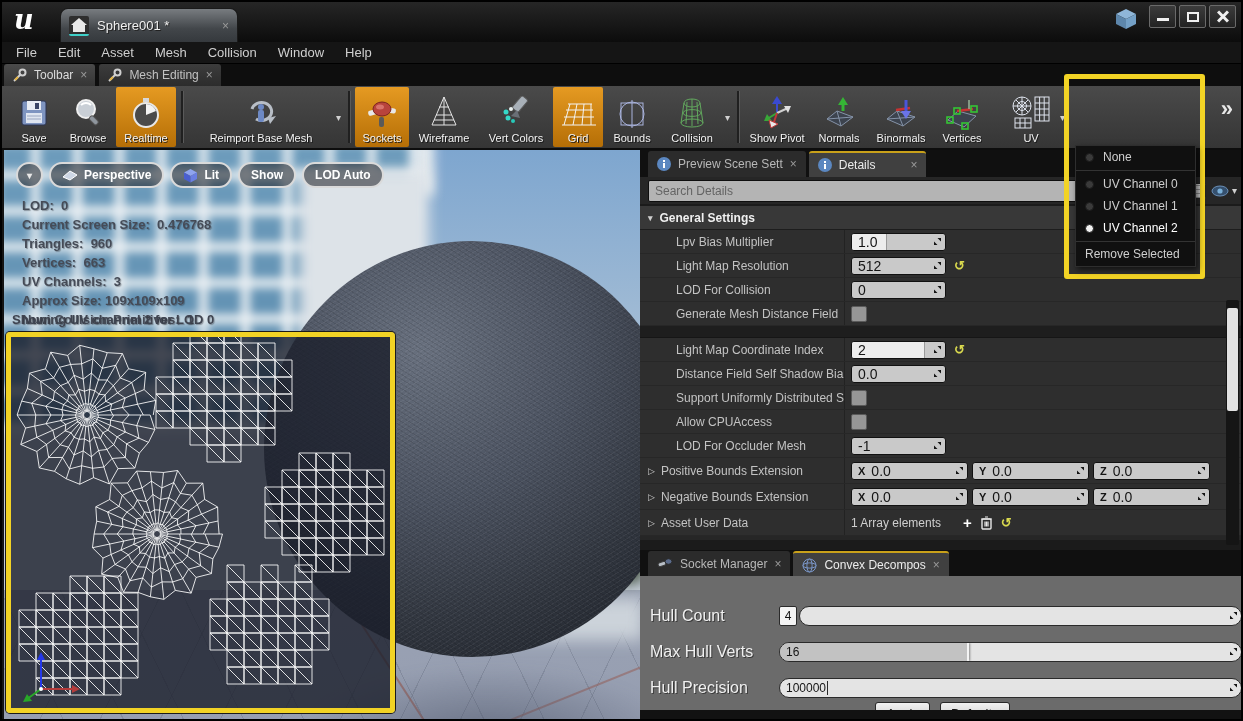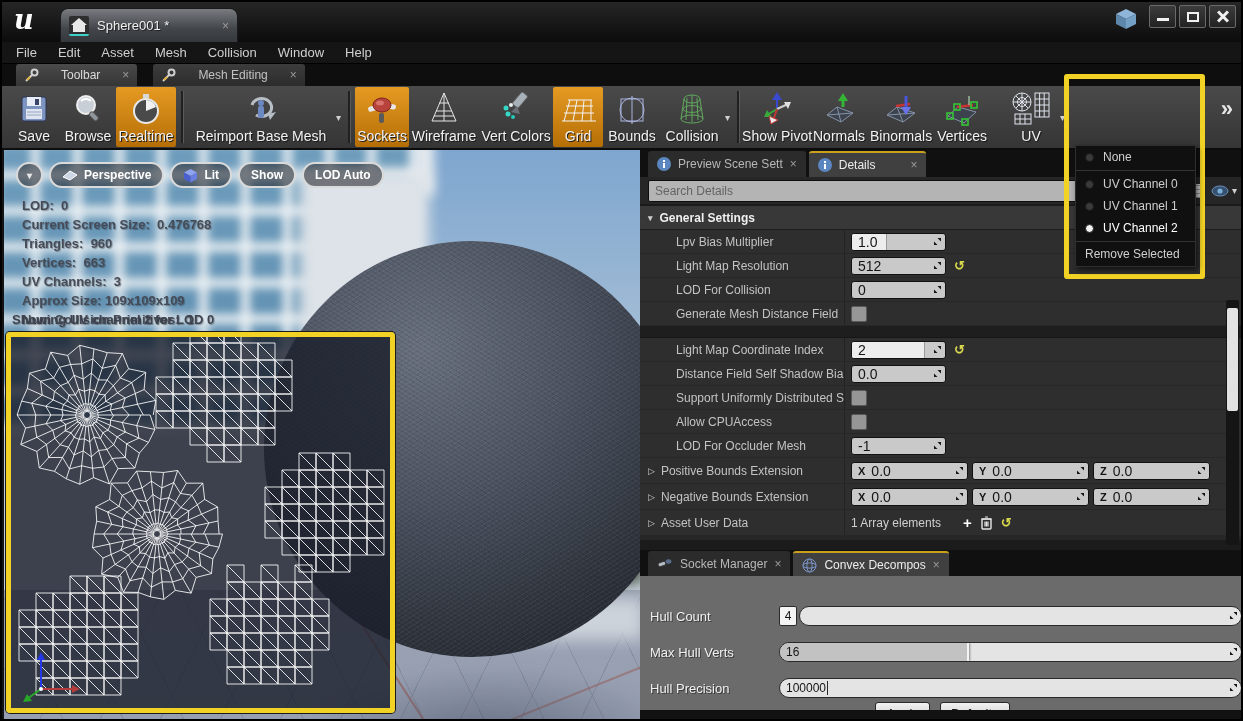--- a/index.html
+++ b/index.html
@@ -31,33 +31,33 @@
   .winbtn .x1,.winbtn .x2{position:absolute;left:6px;top:9px;width:14px;height:3px;background:#f0f0f0;}
   .winbtn .x1{transform:rotate(45deg);} .winbtn .x2{transform:rotate(-45deg);}
 
   
   .menubar{position:absolute;left:0;top:40px;width:100%;height:22px;background:#151515;
     display:flex;align-items:center;gap:21px;padding-left:14px;border-bottom:1px solid #000;}
   .menu-item{color:#cfcfcf;font-size:13px;}
 
   
   .docktabs{position:absolute;left:0;top:62px;width:100%;height:22px;background:#0e0e0e;display:flex;gap:4px;padding-left:2px;}
-  .dtab{height:22px;display:flex;align-items:center;gap:22px;padding:0 8px;font-size:12px;color:#dcdcdc;
-    background:linear-gradient(#4a4a4a,#353535);border-radius:3px 3px 0 0;margin-left:12px;}
+  .dtab{height:22px;display:flex;align-items:center;gap:7px;padding:0 8px;font-size:12px;color:#dcdcdc;
+    background:linear-gradient(#4a4a4a,#353535);border-radius:3px 3px 0 0;}
   .dtab.dim{background:linear-gradient(#3c3c3c,#2c2c2c);color:#c2c2c2;}
   .wrench{width:15px;height:15px;}
 
   
   .toolbar{position:absolute;left:0;top:84px;width:100%;height:64px;
     background:linear-gradient(#4a4a4a,#353535);border-bottom:2px solid #0d0d0d;
     display:flex;align-items:center;padding-left:6px;}
   .tbtn{height:60px;display:flex;flex-direction:column;align-items:center;justify-content:flex-end;
     padding-bottom:3px;position:relative;border-radius:2px;}
   .tbtn .ic{height:38px;display:flex;align-items:center;justify-content:center;}
-  .tbtn .lb{font-size:14px;color:#f2f2f2;text-shadow:1px 1px #1a1a1a;white-space:nowrap;}
+  .tbtn .lb{font-size:11px;color:#f2f2f2;text-shadow:1px 1px #1a1a1a;white-space:nowrap;}
   .tbtn.orange{background:linear-gradient(#e59a22,#b56e06);}
   .vsep{width:2px;height:52px;background:linear-gradient(#202020,#202020);box-shadow:1px 0 0 #5a5a5a;margin:0 5px;}
   .caret{color:#d0d0d0;font-size:10px;}
   .tb-caret{align-self:center;margin:0 2px;}
   .overflow{position:absolute;right:8px;top:94px;color:#e8e8e8;font-size:22px;font-weight:bold;}
 
   
   .viewport{position:absolute;left:2px;top:148px;width:636px;height:571px;overflow:hidden;background:#8b93a6;}
   .sky{position:absolute;inset:0;background:linear-gradient(#7ea6cf 0%,#a9c0d6 38%,#c4cdd8 48%);}
   .bldg{position:absolute;left:-15px;top:-8px;width:430px;height:290px;filter:blur(5px);
@@ -137,21 +137,21 @@
   .checkbox{width:16px;height:16px;background:#969696;border:1px solid #5a5a5a;border-radius:2px;}
   .arrtext{font-size:12px;color:#cfcfcf;}
   .plus{color:#fff;font-size:15px;font-weight:bold;margin-left:14px;}
   .scrollbar{position:absolute;right:6px;top:150px;width:13px;height:245px;background:#151515;border-radius:2px;}
   .thumb{position:absolute;left:1px;top:8px;width:11px;height:103px;background:#e2e2e2;border-radius:2px;}
 
   
   .bpanel{position:absolute;left:638px;top:548px;width:605px;height:171px;background:#161616;}
   .bbody{position:absolute;left:0;top:26px;width:100%;height:134px;background:#6b6b6b;}
   .brow{position:absolute;left:10px;display:flex;align-items:center;width:592px;}
-  .blabel{width:129px;font-size:13px;color:#f0f0f0;text-shadow:1px 1px #3a3a3a;flex:none;}
+  .blabel{width:129px;font-size:16px;color:#f0f0f0;text-shadow:1px 1px #3a3a3a;flex:none;}
   .track{position:relative;flex:1;height:20px;background:#e4e4e4;border:1px solid #2a2a2a;border-radius:10px;overflow:hidden;display:flex;align-items:center;}
   .track .tfill{position:absolute;left:0;top:0;height:100%;background:#c2c2c2;border-right:2px solid #f4f4f4;box-shadow:1px 0 2px rgba(0,0,0,.4);}
   .track .tval{position:relative;z-index:2;font-size:12px;color:#141414;padding-left:6px;}
   .track .dragico{position:absolute;right:3px;top:4px;z-index:2;}
   .track .tcaret{position:relative;z-index:2;width:1px;height:14px;background:#2a2a2a;margin-left:1px;}
   .valbox{width:18px;height:20px;background:#f4f4f4;border:1px solid #2a2a2a;border-radius:2px;
     font-size:12px;color:#141414;display:flex;align-items:center;justify-content:center;margin-right:2px;flex:none;}
   .bbtns{position:absolute;left:0;top:126px;width:100%;display:flex;justify-content:center;gap:10px;}
   .gbtn{min-width:52px;height:22px;background:linear-gradient(#f2f2f2,#c4c4c4);border:1px solid #2a2a2a;
     border-radius:3px;font-size:13px;color:#141414;display:flex;align-items:center;justify-content:center;padding:0 10px;}

